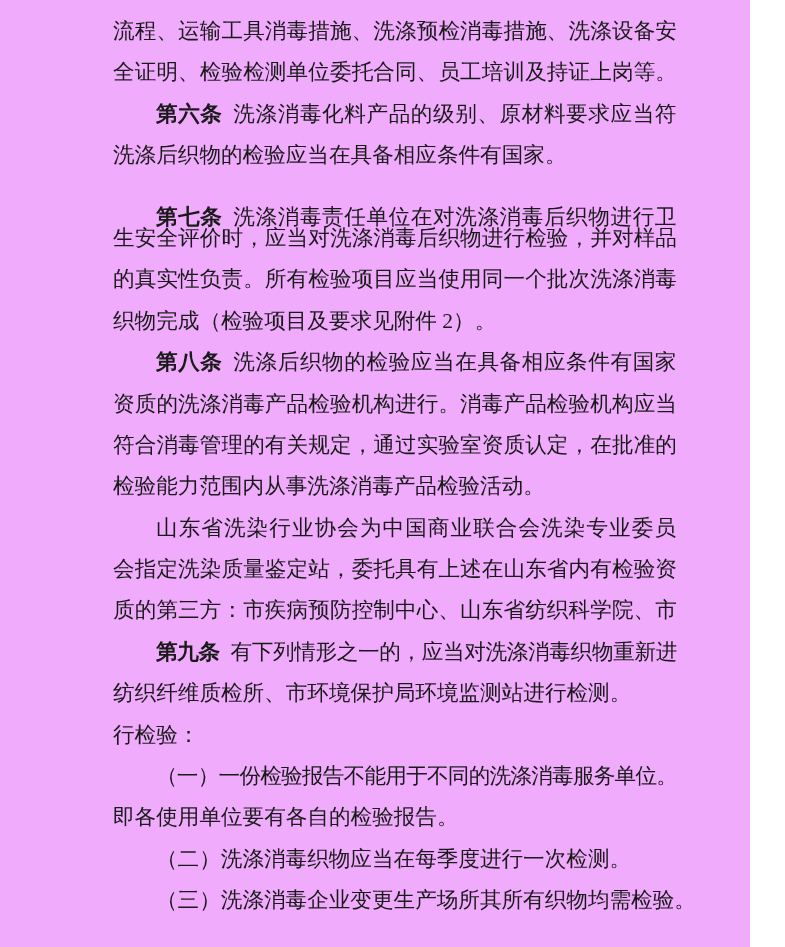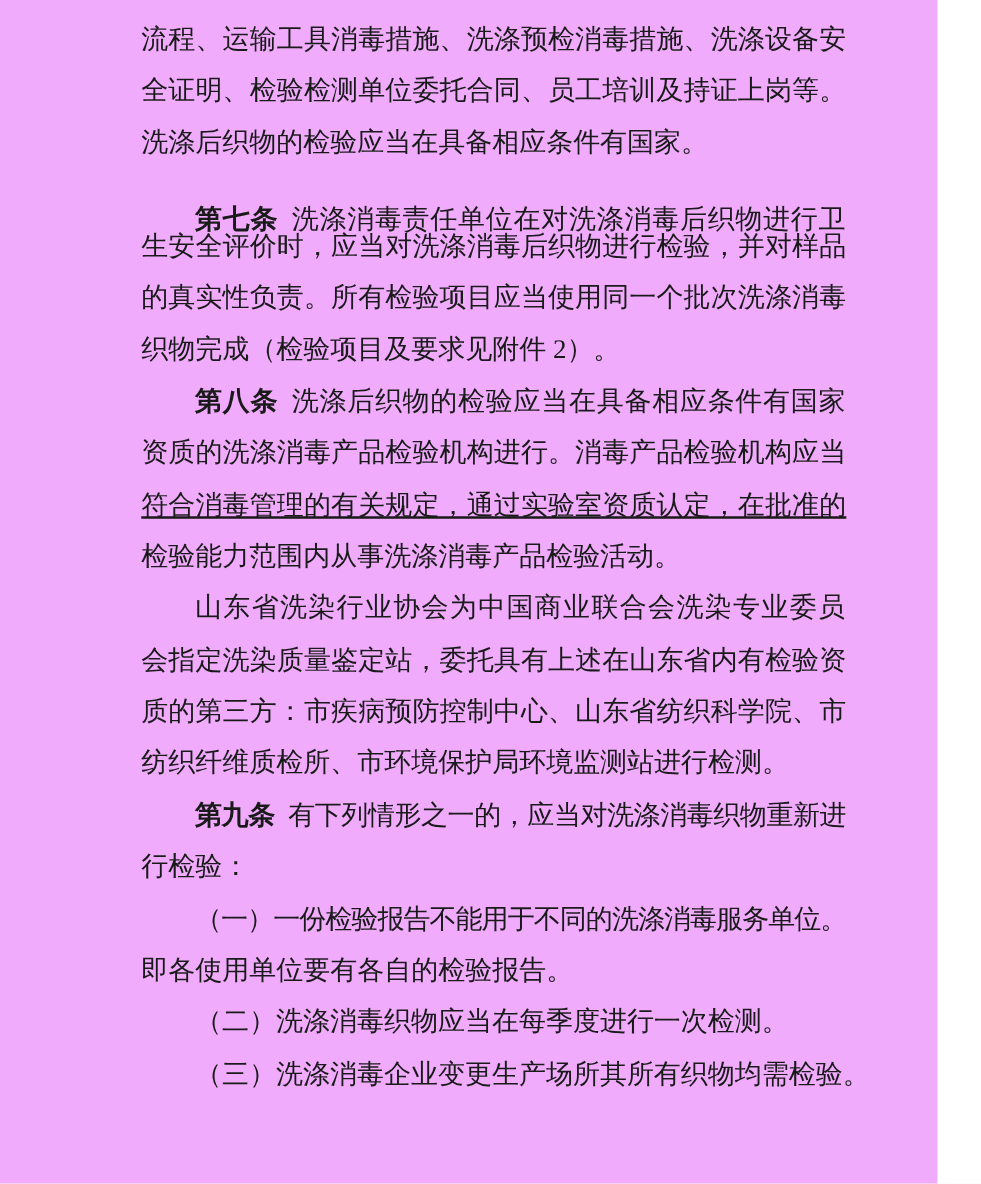--- a/index.html
+++ b/index.html
@@ -41,33 +41,34 @@
     vertical-align: top;
   }
 </style>
 </head>
 <body>
 
 <div class="page">
   <div class="text-block" id="text-block">
       <div class="line"><span class="inner" style="letter-spacing: 0.1px;"><span>流程、运输工具消毒措施、洗涤预检消毒措施、洗涤设备安</span></span></div>
       <div class="line"><span class="inner" style="letter-spacing: 0.1px;"><span>全证明、检验检测单位委托合同、员工培训及持证上岗等。</span></span></div>
+      <div class="line indent"><span class="inner" style="letter-spacing: 0.59px;"><b>第六条</b><span>洗涤消毒化料产品的级别、原材料要求应当符</span></span></div>
       <div class="line"><span class="inner"><span>洗涤后织物的检验应当在具备相应条件有国家。</span></span></div>
       <div class="line indent"><span class="inner" style="letter-spacing: 0.59px; margin-top: 20px;"><b>第七条</b><span>洗涤消毒责任单位在对洗涤消毒后织物进行卫</span></span></div>
       <div class="line"><span class="inner" style="letter-spacing: 0.1px;"><span>生安全评价时，应当对洗涤消毒后织物进行检验，并对样品</span></span></div>
       <div class="line"><span class="inner" style="letter-spacing: 0.1px;"><span>的真实性负责。所有检验项目应当使用同一个批次洗涤消毒</span></span></div>
       <div class="line"><span class="inner"><span>织物完成（检验项目及要求见附件 2）。</span></span></div>
       <div class="line indent"><span class="inner" style="letter-spacing: 0.59px;"><b>第八条</b><span>洗涤后织物的检验应当在具备相应条件有国家</span></span></div>
       <div class="line"><span class="inner" style="letter-spacing: 0.1px;"><span>资质的洗涤消毒产品检验机构进行。消毒产品检验机构应当</span></span></div>
-      <div class="line"><span class="inner" style="letter-spacing: 0.1px; text-decoration: underline;"><span>符合消毒管理的有关规定，通过实验室资质认定，在批准的</span></span></div>
+      <div class="line"><span class="inner" style="letter-spacing: 0.1px;"><span>符合消毒管理的有关规定，通过实验室资质认定，在批准的</span></span></div>
       <div class="line"><span class="inner"><span>检验能力范围内从事洗涤消毒产品检验活动。</span></span></div>
       <div class="line indent"><span class="inner" style="letter-spacing: 1.06px;"><span>山东省洗染行业协会为中国商业联合会洗染专业委员</span></span></div>
       <div class="line"><span class="inner" style="letter-spacing: 0.1px;"><span>会指定洗染质量鉴定站，委托具有上述在山东省内有检验资</span></span></div>
       <div class="line"><span class="inner" style="letter-spacing: 0.1px;"><span>质的第三方：市疾病预防控制中心、山东省纺织科学院、市</span></span></div>
+      <div class="line indent"><span class="inner" style="letter-spacing: -0.34px;"><b>第九条</b><span>有下列情形之一的，应当对洗涤消毒织物重新进</span></span></div>
       <div class="line"><span class="inner"><span>纺织纤维质检所、市环境保护局环境监测站进行检测。</span></span></div>
-      <div class="line indent"><span class="inner" style="letter-spacing: -0.34px;"><b>第九条</b><span>有下列情形之一的，应当对洗涤消毒织物重新进</span></span></div>
       <div class="line"><span class="inner"><span>行检验：</span></span></div>
       <div class="line indent"><span class="inner" style="letter-spacing: -0.75px;"><span>（一）一份检验报告不能用于不同的洗涤消毒服务单位。</span></span></div>
       <div class="line"><span class="inner"><span>即各使用单位要有各自的检验报告。</span></span></div>
       <div class="line indent"><span class="inner"><span>（二）洗涤消毒织物应当在每季度进行一次检测。</span></span></div>
       <div class="line indent"><span class="inner"><span>（三）洗涤消毒企业变更生产场所其所有织物均需检验。</span></span></div>
     </div>
 </div>
 
 </body></html>

